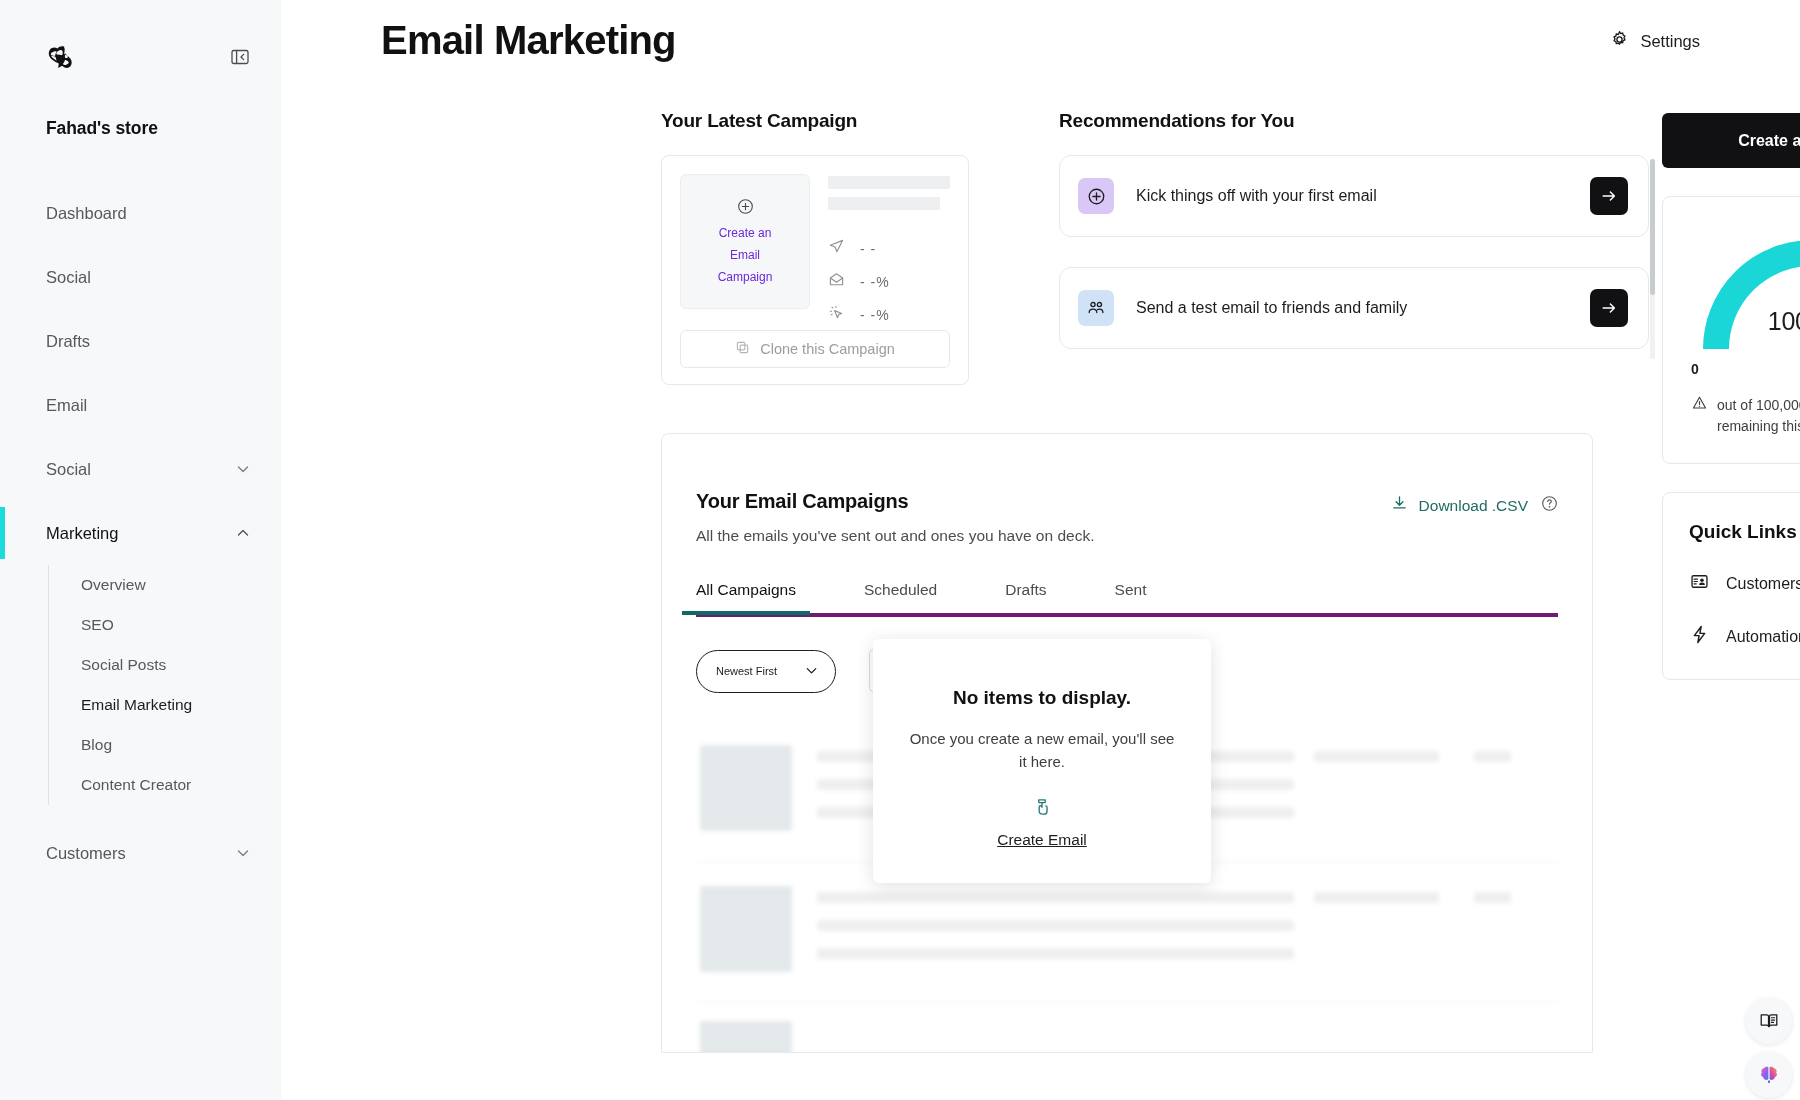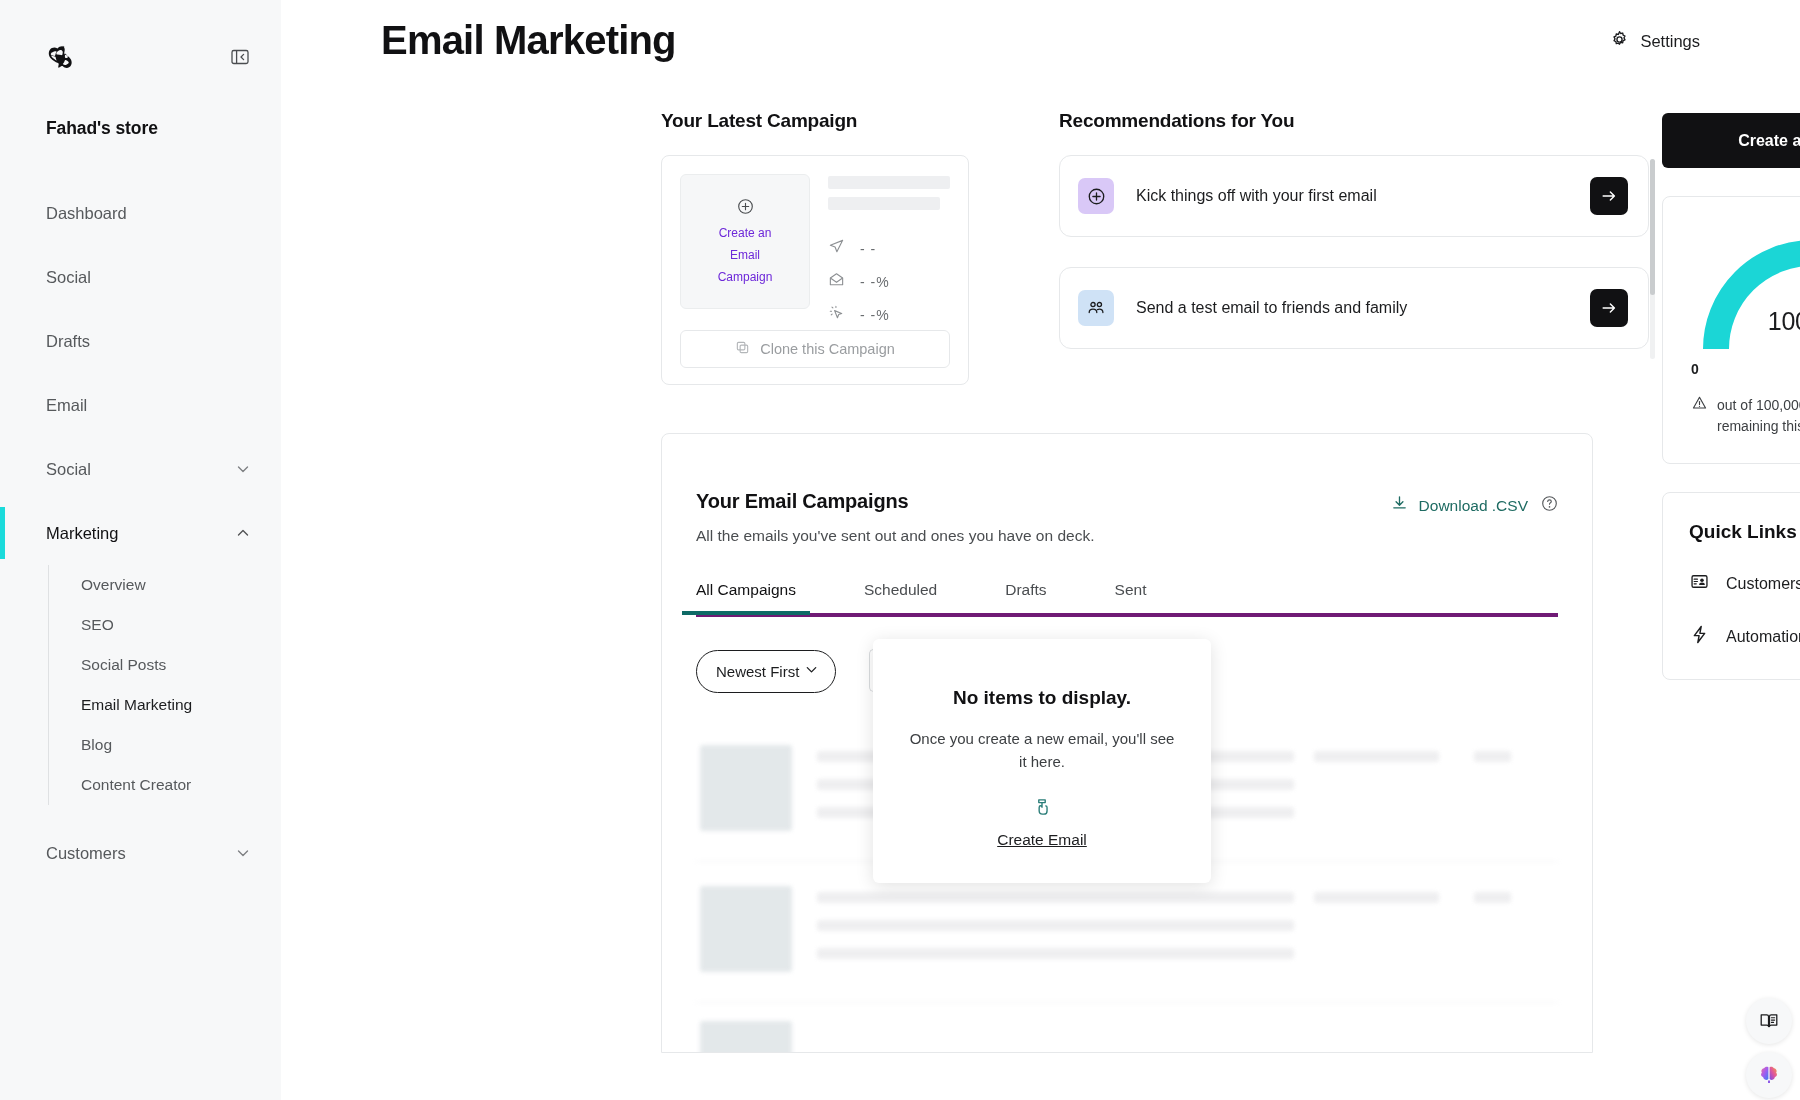--- a/index.html
+++ b/index.html
@@ -178,21 +178,21 @@
   .tab.active { color: #111113; }
   .tab.active::after {
     content: ""; position: absolute; left: -14px; right: -14px; bottom: -2px;
     height: 4px; background: #0e6a66;
   }
 
   .filters { margin-top: 32px; display: flex; align-items: center; }
   .sort-sel {
     width: 140px; height: 43px; border: 1px solid #1c1d1f; border-radius: 22px;
     display: flex; align-items: center; justify-content: space-between;
-    padding: 0 16px 0 19px; font-size: 15px; color: #1c1d1f; cursor: pointer;
+    padding: 0 16px 0 19px; font-size: 11px; color: #1c1d1f; cursor: pointer;
     background: #fff;
   }
   .search-wrap { margin-left: 33px; display: flex; }
   .search-inp {
     width: 232px; height: 43px; border: 1px solid #d9dcde;
     border-right: none;
     border-top-left-radius: 5px; border-bottom-left-radius: 5px;
     padding: 0 16px; font-size: 15px; color: #1c1d1f;
     font-family: "Liberation Sans", sans-serif; outline: none; background: #fff;
   }

